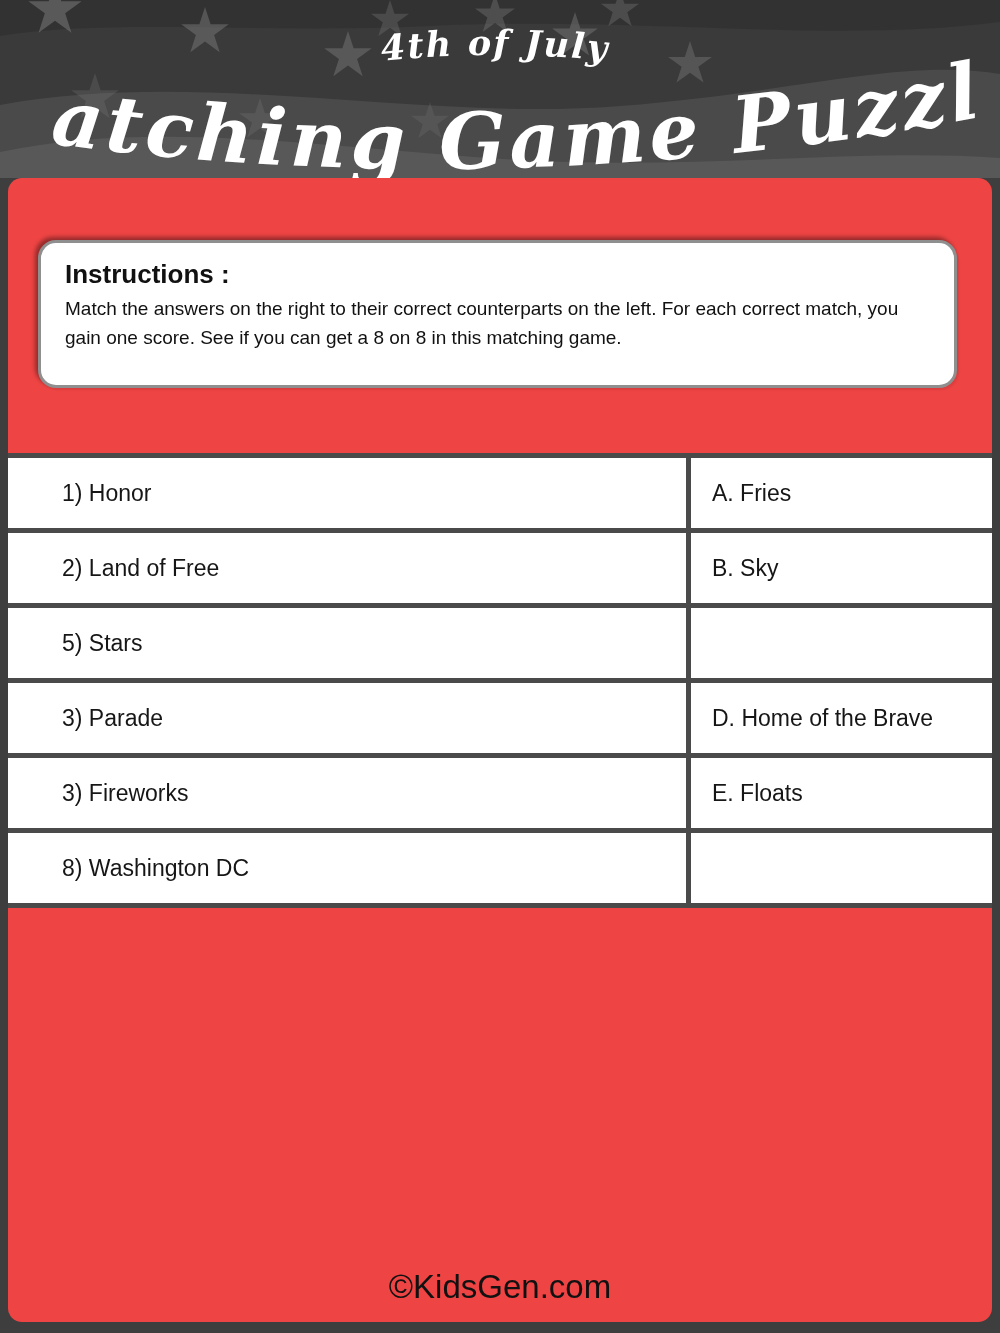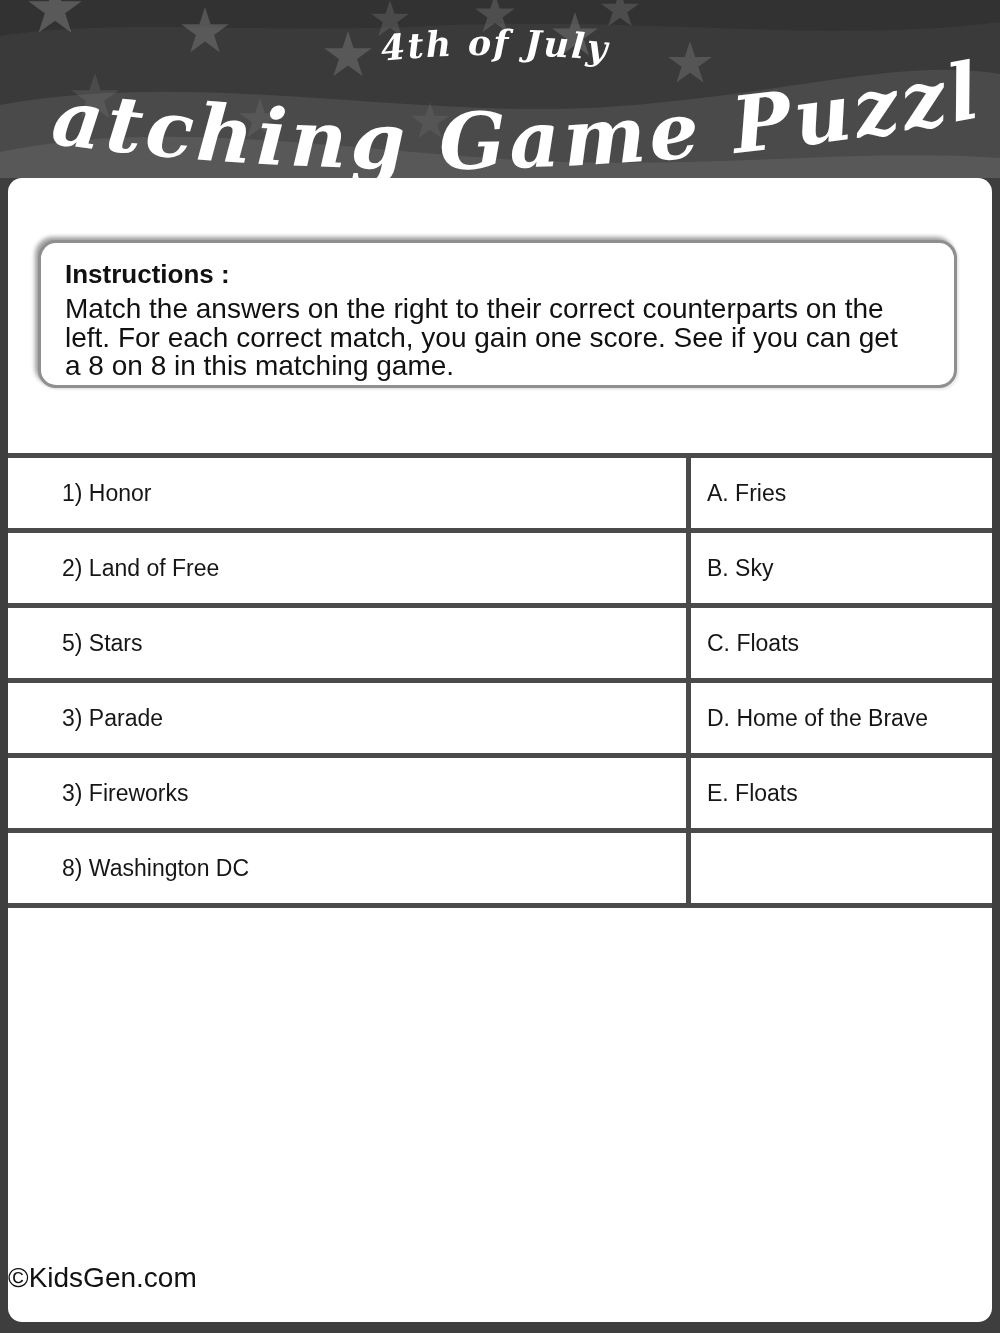--- a/index.html
+++ b/index.html
@@ -7,46 +7,46 @@
     width:1000px;height:1333px;
     background:#3e3e3e;
     font-family:"Liberation Sans",sans-serif;
     position:relative;overflow:hidden;
   }
   .header{position:absolute;top:0;left:0;width:1000px;height:178px;}
   .header svg{display:block;}
 
   .content{
     position:absolute;top:178px;left:8px;width:984px;height:1144px;
-    background:#ffffff;border-radius:14px;overflow:hidden;
+    background:#ef4444;border-radius:14px;overflow:hidden;
   }
 
   .instructions{
     position:absolute;top:62px;left:30px;width:919px;height:148px;
     box-sizing:border-box;
     border:3px solid #8f8f8f;border-radius:18px;
     background:#ffffff;
     box-shadow:-3px -3px 4px rgba(0,0,0,0.38), 2px 2px 2px rgba(0,0,0,0.08);
     padding:16px 40px 0 24px;
   }
   .ins-heading{font-size:26px;font-weight:bold;color:#111111;}
-  .ins-body{margin:5px 0 0;font-size:28px;line-height:28.5px;color:#111111;}
+  .ins-body{margin:5px 0 0;font-size:19px;line-height:28.5px;color:#111111;}
 
   .match-table{
     position:absolute;top:275px;left:0;width:984px;
     border-top:5px solid #4a4a4a;
   }
-  .mrow{display:flex;height:70px;border-bottom:5px solid #4a4a4a;background:#ffffff;gap:8px;}
+  .mrow{display:flex;height:70px;border-bottom:5px solid #4a4a4a;background:#ffffff;}
   .mcell{display:flex;align-items:center;font-size:23px;color:#161616;box-sizing:border-box;}
   .mcell.left{width:683px;border-right:5px solid #4a4a4a;padding-left:54px;}
-  .mcell.right{flex:1;padding-left:8px;}
+  .mcell.right{flex:1;padding-left:21px;}
 
   .footer{
-    position:absolute;bottom:28px;left:0;width:100%;
-    text-align:left;font-size:28px;color:#111111;
+    position:absolute;bottom:16px;left:0;width:100%;
+    text-align:center;font-size:33px;color:#111111;
   }
 </style>
 </head>
 <body>
 
 <div class="header">
   <svg width="1000" height="178" viewBox="0 0 1000 178">
     <defs>
       <path id="star5" d="M0,-50 L11.23,-15.45 L47.55,-15.45 L18.16,5.9 L29.39,40.45 L0,19.1 L-29.39,40.45 L-18.16,5.9 L-47.55,-15.45 L-11.23,-15.45 Z"></path>
       <path id="titleArc" d="M 25,140 Q 500,207 975,118" fill="none"></path>
@@ -91,21 +91,20 @@
     <div class="mrow">
       <div class="mcell left">1) Honor</div>
       <div class="mcell right">A. Fries</div>
     </div>
     <div class="mrow">
       <div class="mcell left">2) Land of Free</div>
       <div class="mcell right">B. Sky</div>
     </div>
     <div class="mrow">
       <div class="mcell left">5) Stars</div>
-      <div class="mcell right">C. Floats</div>
     </div>
     <div class="mrow">
       <div class="mcell left">3) Parade</div>
       <div class="mcell right">D. Home of the Brave</div>
     </div>
     <div class="mrow">
       <div class="mcell left">3) Fireworks</div>
       <div class="mcell right">E. Floats</div>
     </div>
     <div class="mrow">

